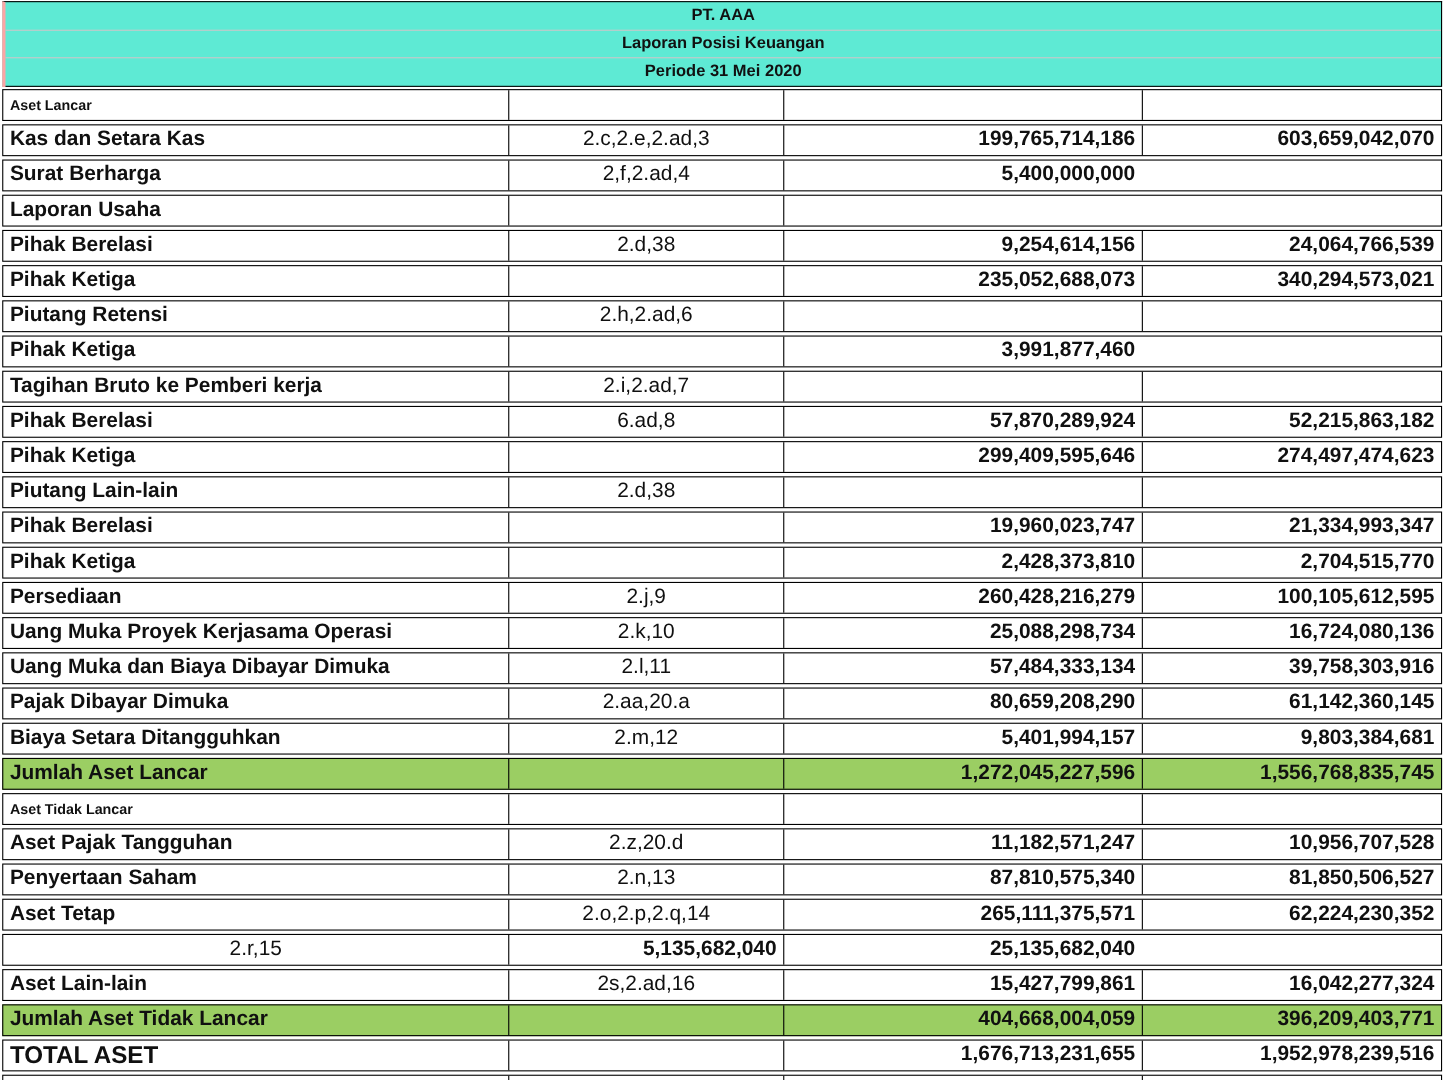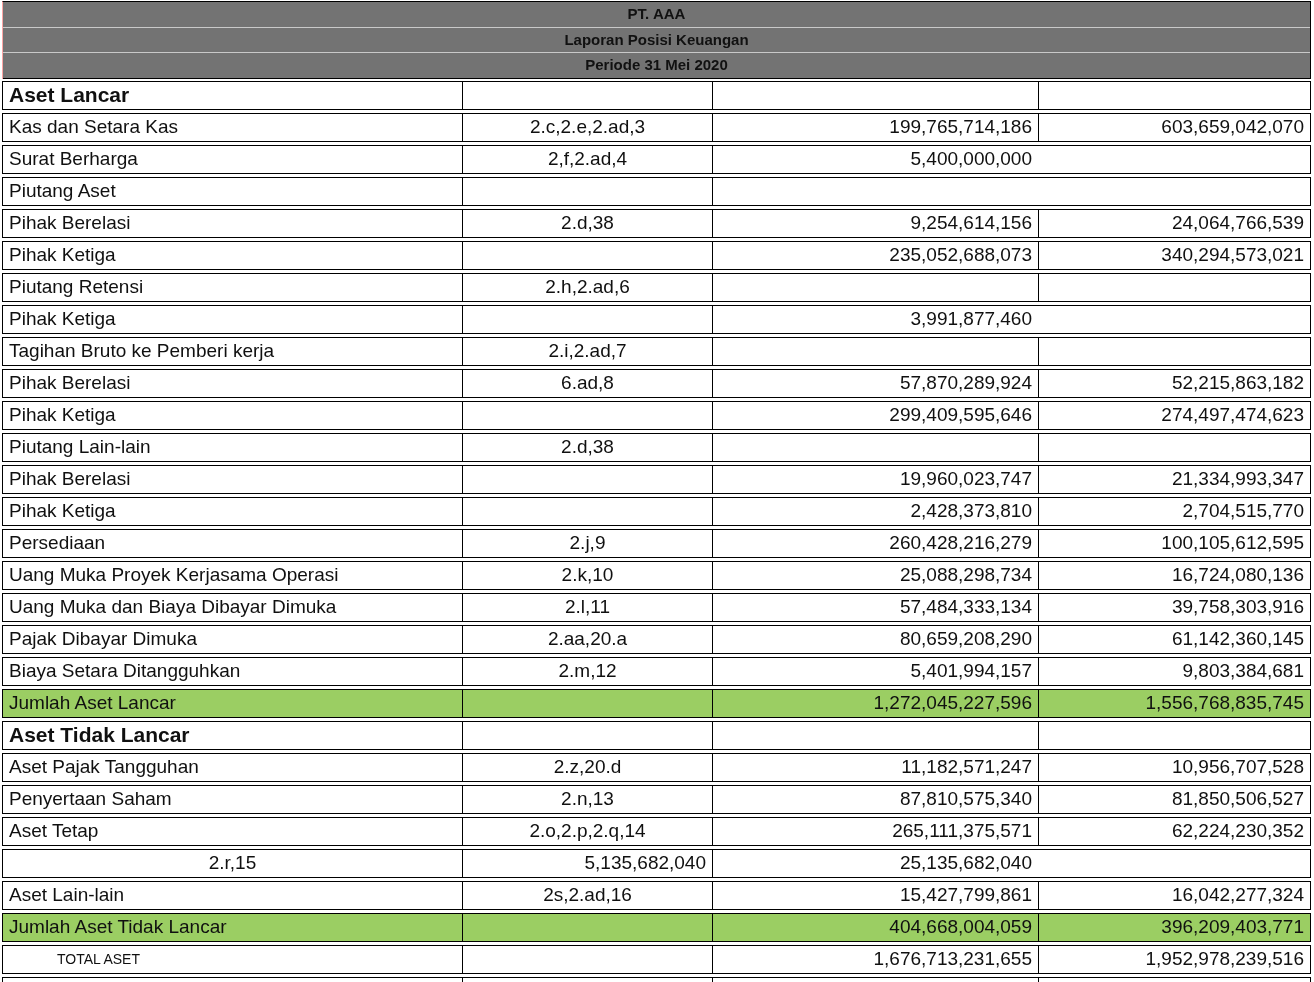--- a/index.html
+++ b/index.html
@@ -13,23 +13,23 @@
   }
   .sheet {
     position: absolute;
     left: 2px;
     top: 1px;
     width: 1309px;
   }
   
   .header-block {
     border-top: 1px solid #000;
-    border-left: 1px solid #fca5a5;
+    border-left: 3px solid #fca5a5;
     border-right: 1px solid #000;
-    background: #737373;
+    background: #5eead4;
   }
   .hrow {
     height: 24.5px;
     line-height: 24.5px;
     border-bottom: 1px solid #c9c9c9;
     text-align: center;
     font-weight: 700;
     font-size: 15px;
     color: #111;
     white-space: nowrap;
@@ -49,26 +49,26 @@
   .trow > div {
     display: flex;
     align-items: center;
     font-size: 19px;
     color: #101010;
     white-space: nowrap;
     overflow: hidden;
     padding: 0 6px;
   }
   .trow > div + div { border-left: 1px solid #000; }
-  .c1 { justify-content: flex-start; padding-left: 6px; }
+  .c1 { justify-content: flex-start; padding-left: 6px; font-weight: bold; }
   .c2 { justify-content: center; }
-  .c3, .c4 { justify-content: flex-end; padding-right: 7px; }
-
-  .trow.section .c1 { font-weight: 700; font-size: 21px; }
-  .trow.total .c1  { font-weight: 400; font-size: 14px; margin-left: 48px; }
+  .c3, .c4 { justify-content: flex-end; padding-right: 7px; font-weight: bold; }
+
+  .trow.section .c1 { font-weight: 700; font-size: 13px; }
+  .trow.total .c1  { font-weight: 700; font-size: 22px; }
   .trow.italic .c1 { font-style: italic; }
   .trow.green { background: var(--highlight-green, #9bce63); }
   .trow.partial { margin-bottom: 0; }
 </style>
 </head>
 <body>
 
 <div class="sheet">
   <div class="header-block">
     <div class="hrow">PT. AAA</div>
@@ -87,21 +87,21 @@
     <div class="c2">2.c,2.e,2.ad,3</div>
     <div class="c3">199,765,714,186</div>
     <div class="c4">603,659,042,070</div>
   </div>
       <div class="trow">
     <div class="c1">Surat Berharga</div>
     <div class="c2">2,f,2.ad,4</div>
     <div class="c4">5,400,000,000</div>
   </div>
       <div class="trow">
-    <div class="c1">Piutang Aset</div>
+    <div class="c1">Laporan Usaha</div>
     <div class="c3"></div>
     <div class="c4"></div>
   </div>
       <div class="trow">
     <div class="c1">Pihak Berelasi</div>
     <div class="c2">2.d,38</div>
     <div class="c3">9,254,614,156</div>
     <div class="c4">24,064,766,539</div>
   </div>
       <div class="trow">

